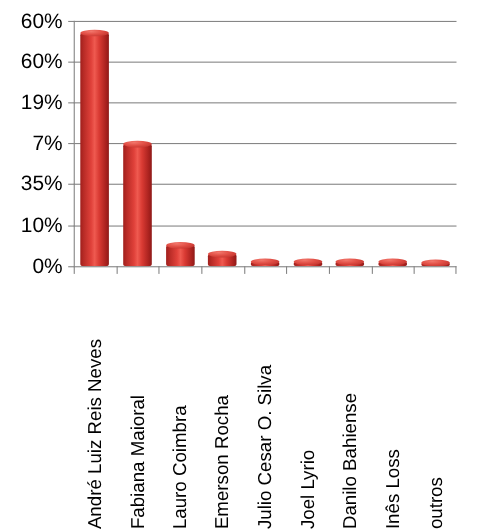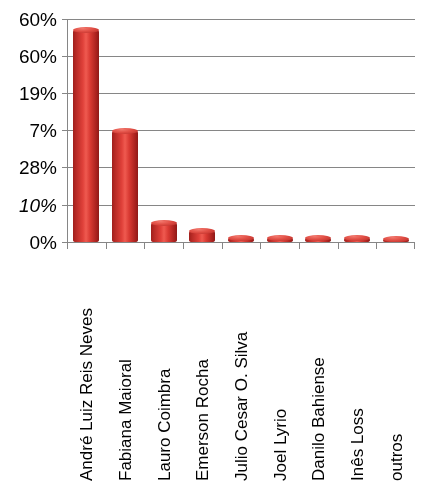--- a/index.html
+++ b/index.html
@@ -165,22 +165,22 @@
 </head>
 <body>
 
 <div id="chart-root">
 
   <div class="y-axis-labels">
     <div class="y-tick-label" style="top:10px;">60%</div>
     <div class="y-tick-label" style="top:47px;">60%</div>
     <div class="y-tick-label" style="top:84px;">19%</div>
     <div class="y-tick-label" style="top:121px;">7%</div>
-    <div class="y-tick-label" style="top:158px;">28%</div>
-    <div class="y-tick-label" style="top:196px;font-style:italic;">10%</div>
+    <div class="y-tick-label" style="top:158px;">35%</div>
+    <div class="y-tick-label" style="top:196px;">10%</div>
     <div class="y-tick-label" style="top:233px;">0%</div>
   </div>
 
   <div class="y-axis-line"></div>
   <div class="y-axis-tick" style="top:19px;"></div>
   <div class="y-axis-tick" style="top:56px;"></div>
   <div class="y-axis-tick" style="top:93px;"></div>
   <div class="y-axis-tick" style="top:130px;"></div>
   <div class="y-axis-tick" style="top:167px;"></div>
   <div class="y-axis-tick" style="top:205px;"></div>

